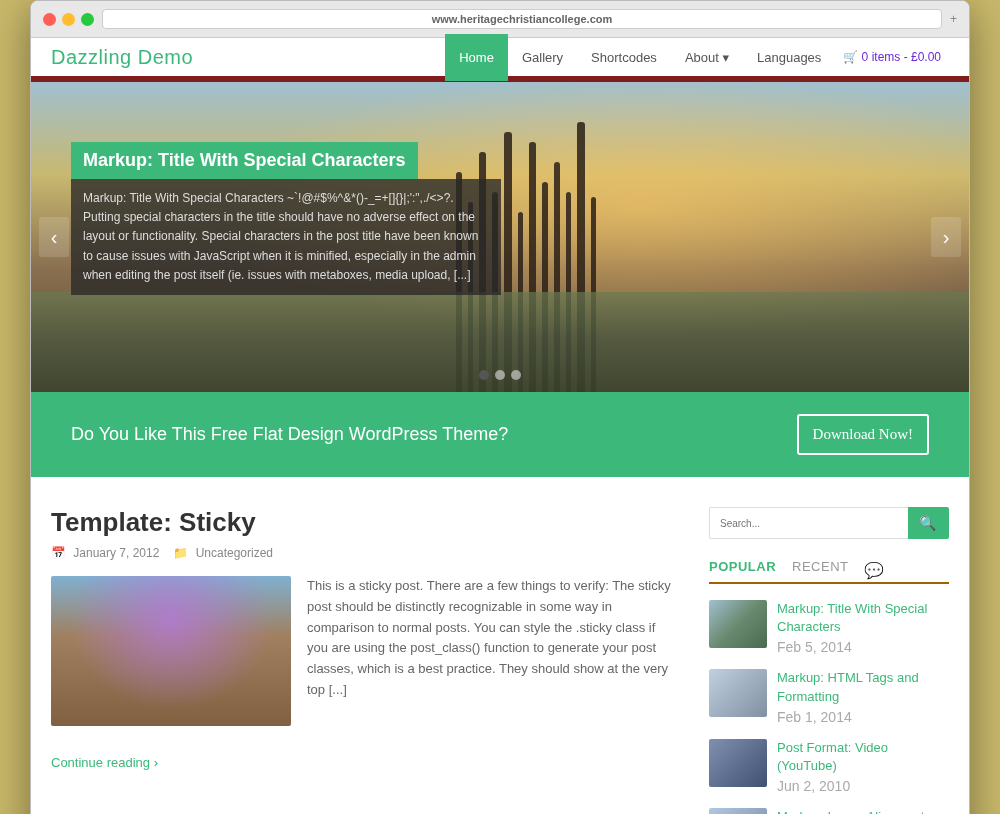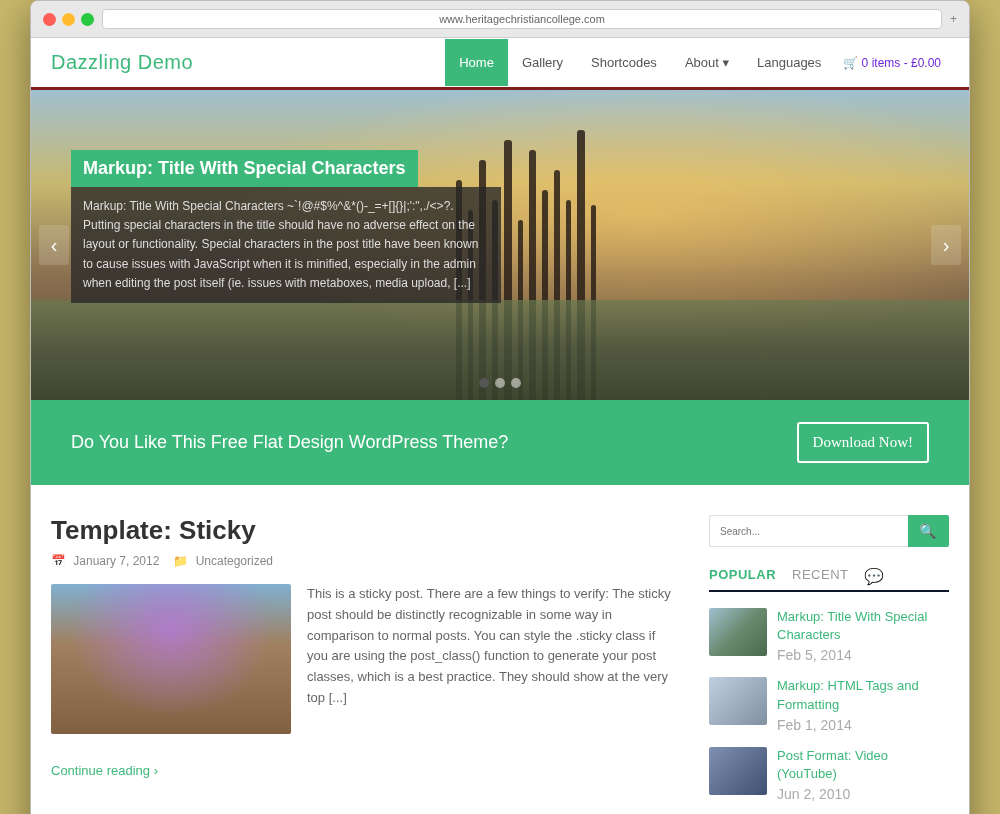--- a/index.html
+++ b/index.html
@@ -37,38 +37,39 @@
     .tl-green { background: #27c93f; }
     .address-bar {
       flex: 1;
       background: #fff;
       border: 1px solid #ccc;
       border-radius: 4px;
       padding: 3px 8px;
       font-size: 11px;
       color: #666;
       text-align: center;
+      font-weight: bold;
     }
     .browser-btn {
       font-size: 12px;
       color: #888;
       background: none;
       border: none;
       cursor: pointer;
     }
 
     
     .site-header {
       background: #fff;
       display: flex;
       align-items: center;
       justify-content: space-between;
       padding: 0 20px;
-      height: 52px;
-      border-bottom: 3px solid #7f1d1d;
+      height: 44px;
+      border-bottom: 6px solid #7f1d1d;
     }
     .site-logo {
       color: #3cb87a;
       font-size: 20px;
       font-weight: 300;
       letter-spacing: 0.5px;
     }
     .site-nav {
       display: flex;
       align-items: center;
@@ -311,21 +312,22 @@
       color: #fff;
       padding: 8px 12px;
       cursor: pointer;
       border-radius: 0 2px 2px 0;
       font-size: 14px;
     }
 
     
     .sidebar-tabs {
       display: flex;
-      border-bottom: 2px solid #0f172a;
+      align-items: center;
+      border-bottom: 2px solid #a16207;
       margin-bottom: 16px;
       gap: 16px;
     }
     .sidebar-tab {
       font-size: 13px;
       font-weight: 600;
       color: #3cb87a;
       cursor: pointer;
       padding-bottom: 8px;
       text-transform: uppercase;

